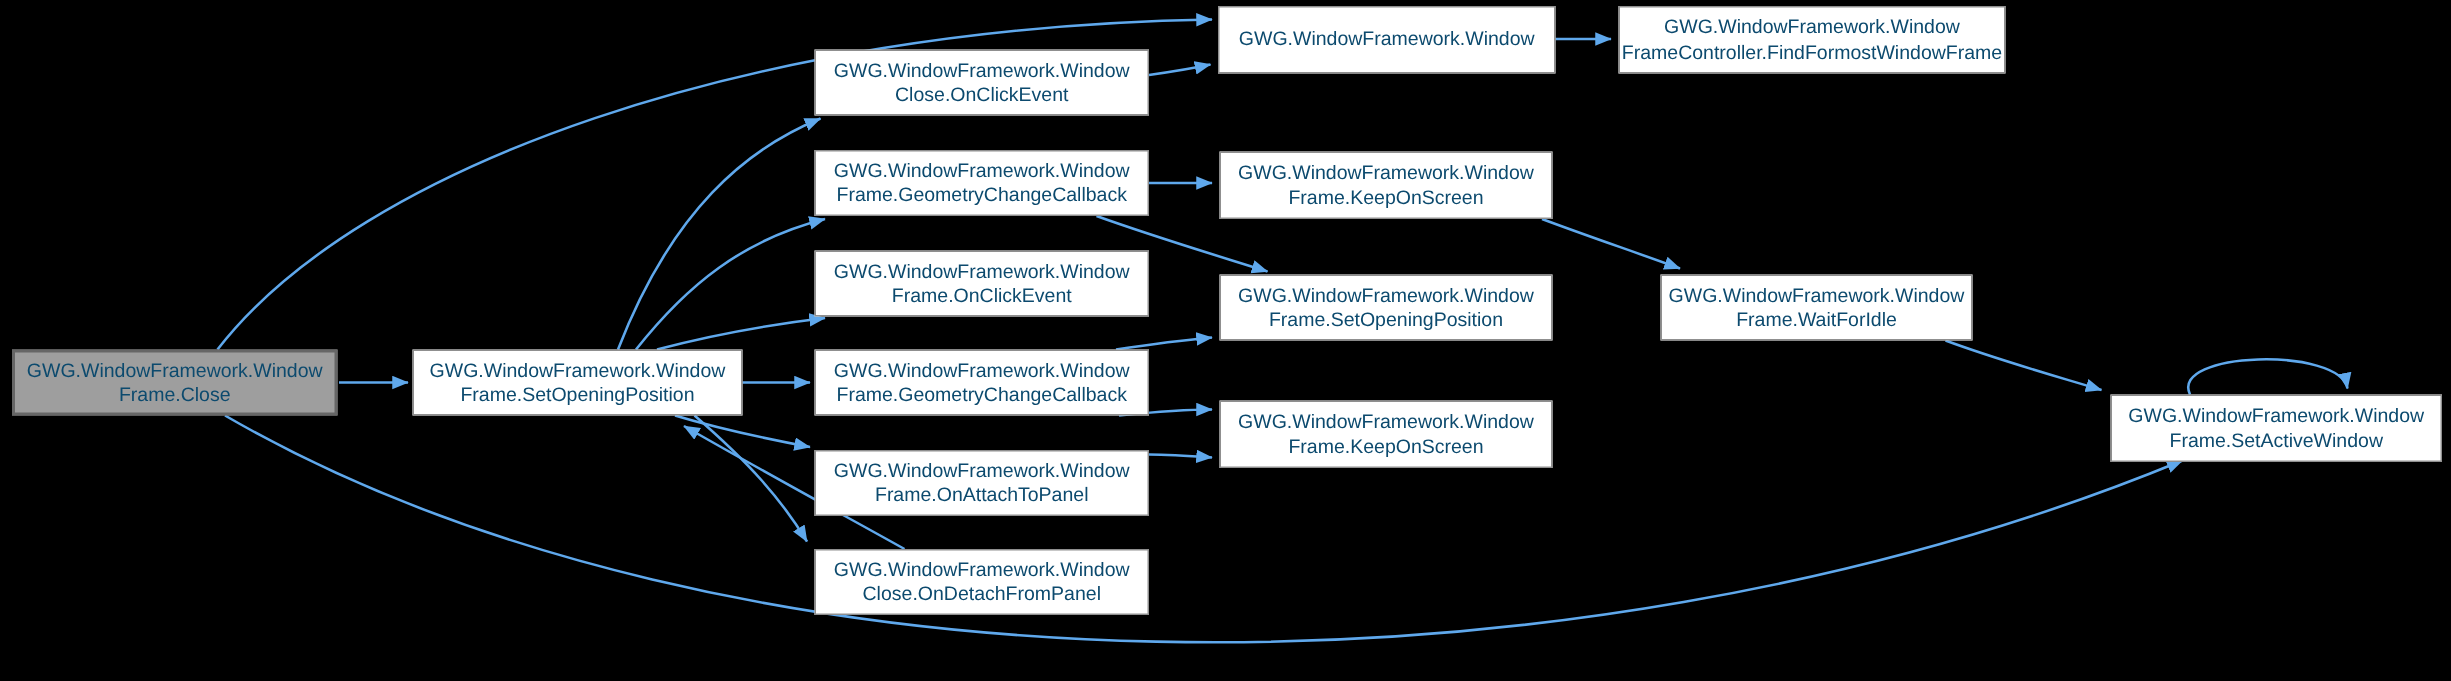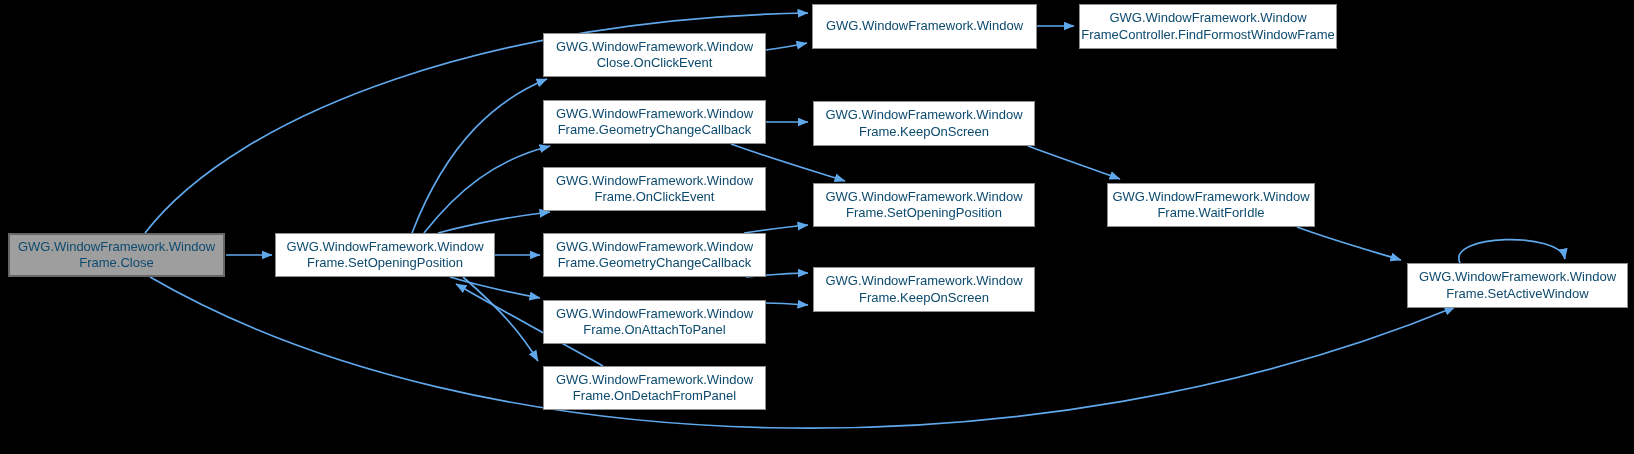--- a/index.html
+++ b/index.html
@@ -90,21 +90,21 @@
       <div class="node" style="left: 543px; top: 233px; width: 223px; height: 44px;">
         <span>GWG.WindowFramework.Window</span>
         <span>Frame.GeometryChangeCallback</span>
       </div>
       <div class="node" style="left: 543px; top: 300px; width: 223px; height: 44px;">
         <span>GWG.WindowFramework.Window</span>
         <span>Frame.OnAttachToPanel</span>
       </div>
       <div class="node" style="left: 543px; top: 366px; width: 223px; height: 44px;">
         <span>GWG.WindowFramework.Window</span>
-        <span>Frame.OnDetachFromPanel</span>
+        <span>Close.OnDetachFromPanel</span>
       </div>
       <div class="node" style="left: 812px; top: 4px; width: 225px; height: 45px;">
         <span>GWG.WindowFramework.Window</span>
       </div>
       <div class="node" style="left: 1079px; top: 4px; width: 258px; height: 45px;">
         <span>GWG.WindowFramework.Window</span>
         <span>FrameController.FindFormostWindowFrame</span>
       </div>
       <div class="node" style="left: 813px; top: 101px; width: 222px; height: 45px;">
         <span>GWG.WindowFramework.Window</span>

